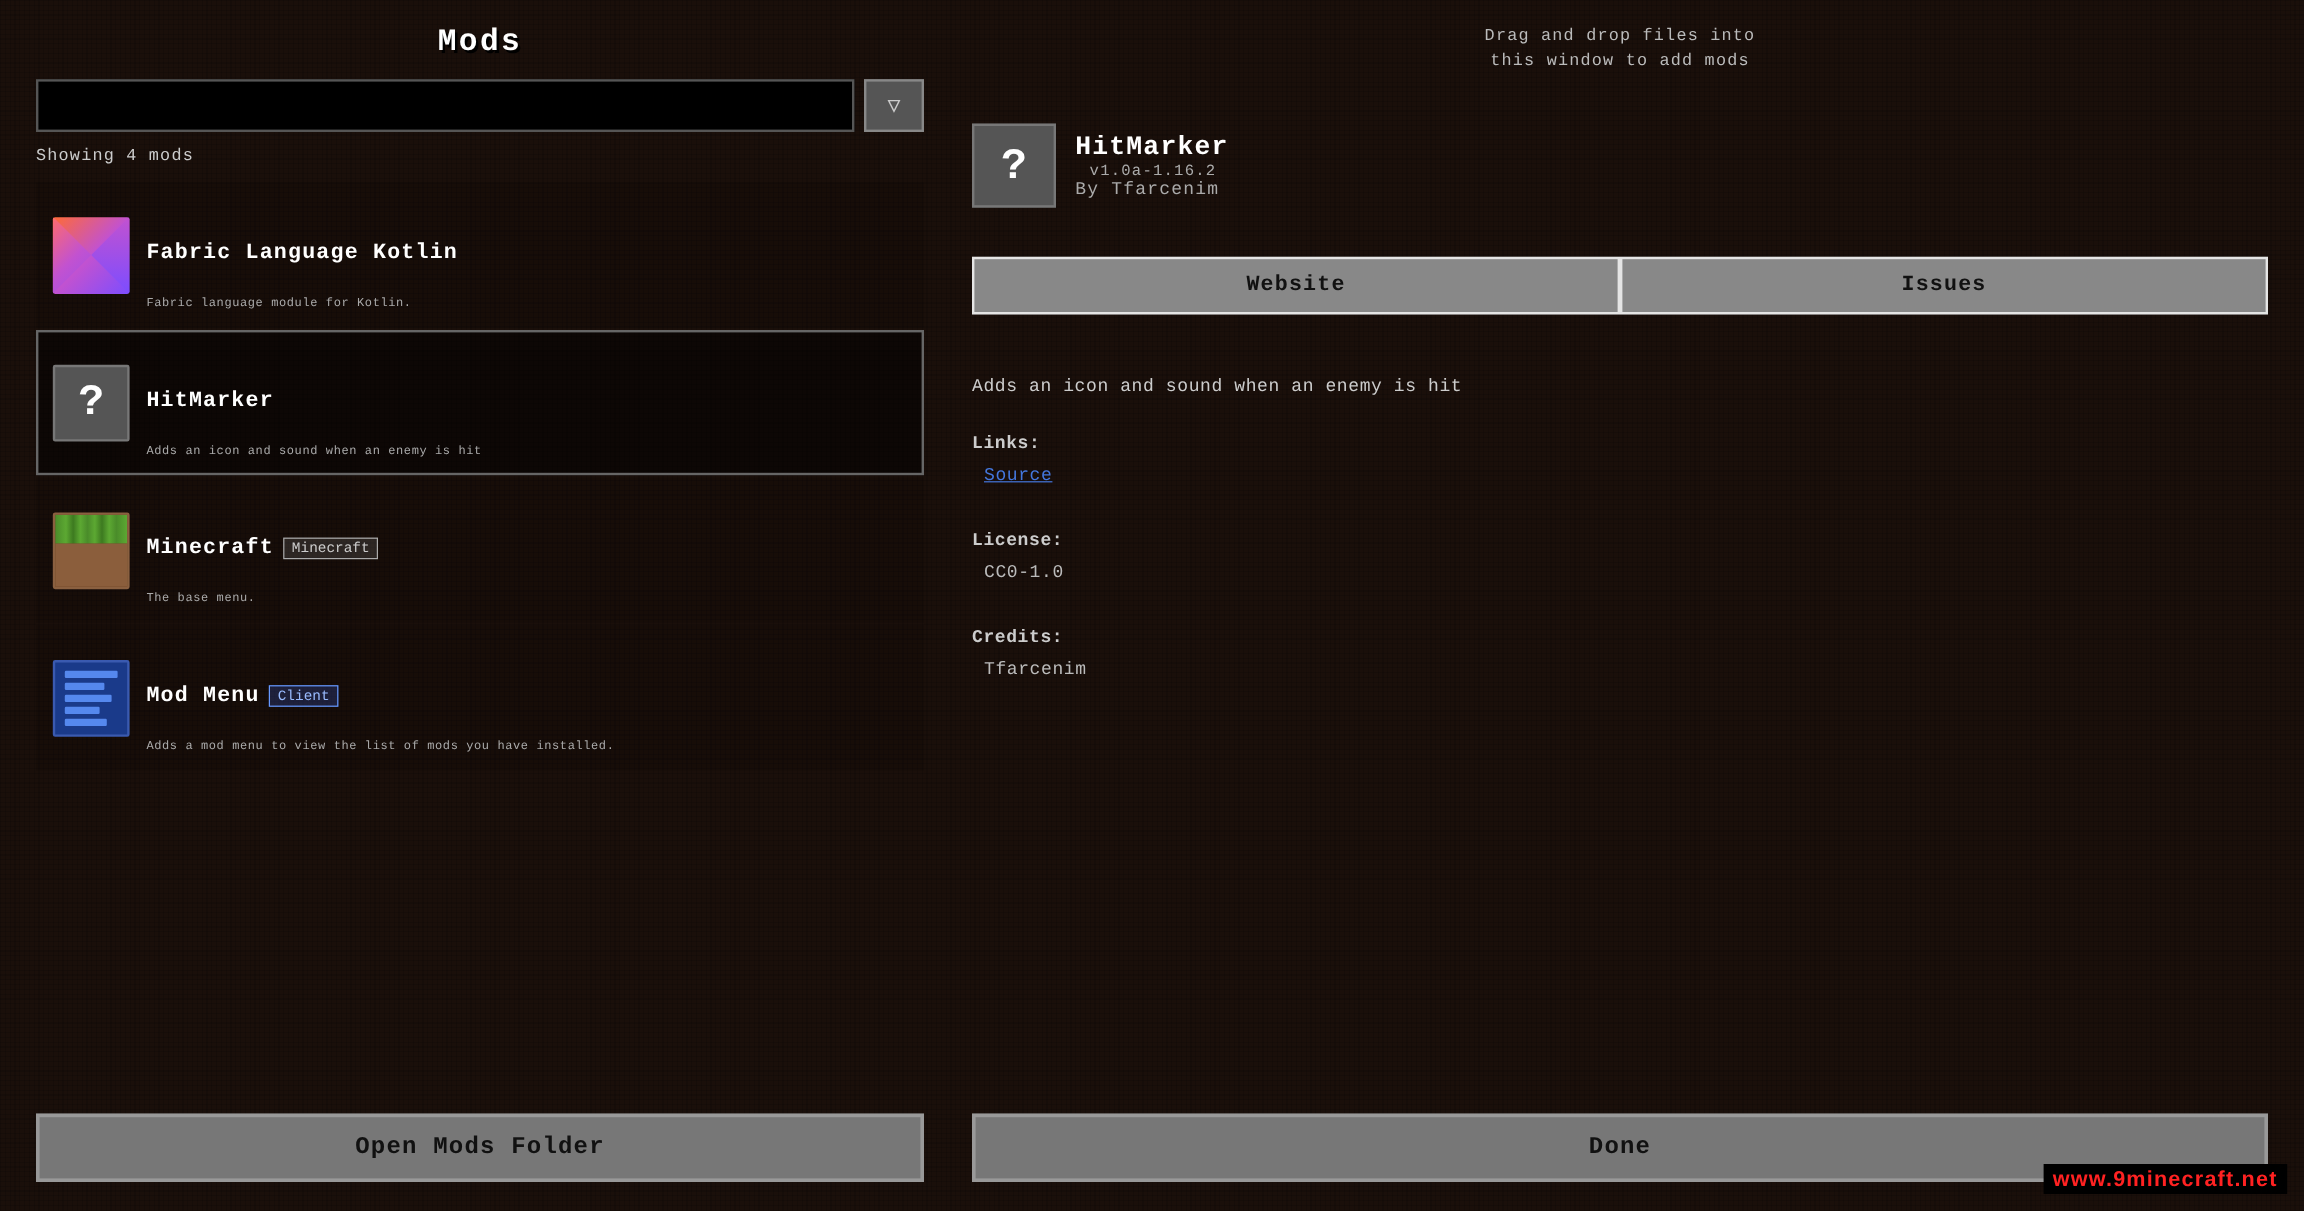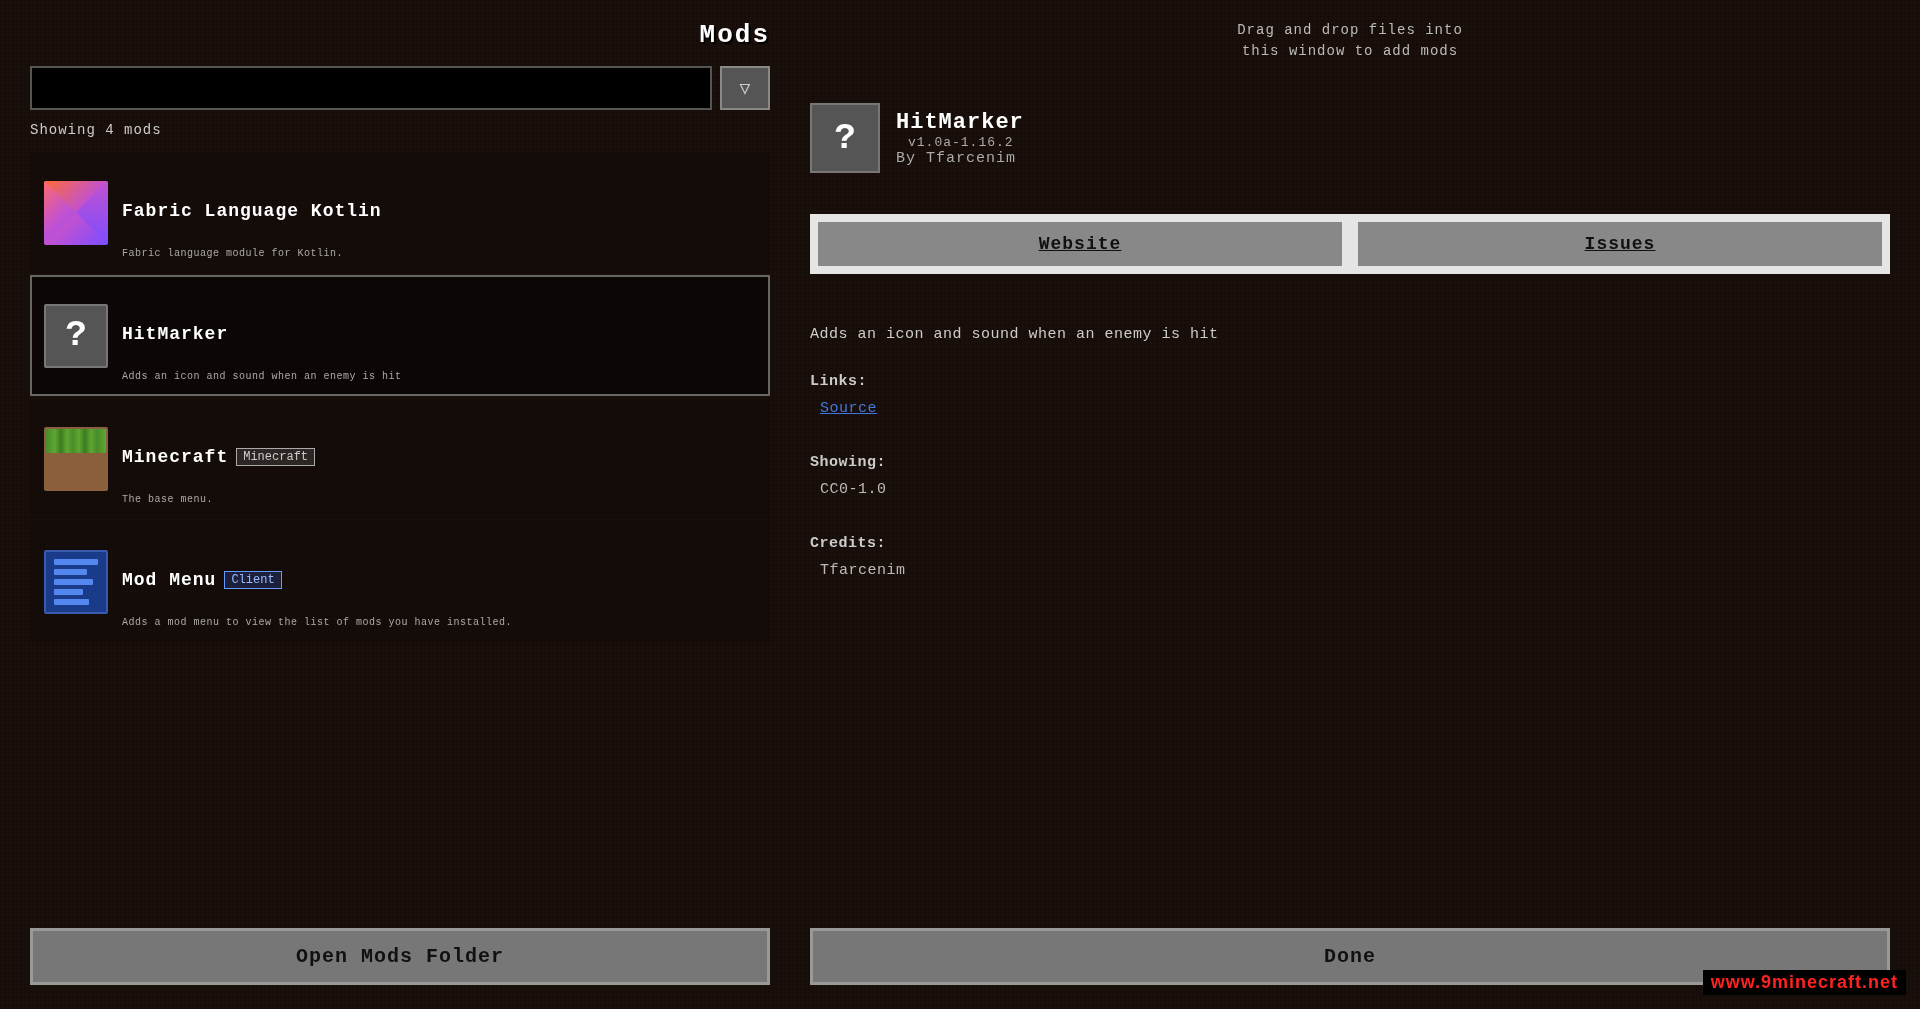--- a/index.html
+++ b/index.html
@@ -33,21 +33,21 @@
 
     
     .left-panel {
       width: 760px;
       display: flex;
       flex-direction: column;
       padding-right: 20px;
     }
 
     .page-title {
-      text-align: right;
+      text-align: center;
       font-size: 26px;
       color: #ffffff;
       letter-spacing: 2px;
       margin-bottom: 16px;
       text-shadow: 2px 2px 0px #000;
       font-weight: bold;
     }
 
     .search-bar-row {
       display: flex;
@@ -267,29 +267,28 @@
     .detail-buttons {
       display: flex;
       gap: 0;
       margin-bottom: 20px;
     }
 
     .detail-btn {
       flex: 1;
       padding: 12px;
       background: #888;
-      border: 8px solid #e5e5e5;
+      border: 2px solid #e5e5e5;
       color: #111;
       font-family: 'Courier New', Courier, monospace;
       font-size: 18px;
       font-weight: bold;
       cursor: pointer;
       text-align: center;
       letter-spacing: 1px;
-      text-decoration: underline;
     }
 
     .detail-content {
       font-size: 15px;
       letter-spacing: 0.5px;
       line-height: 1.8;
     }
 
     .detail-description {
       margin-bottom: 20px;
@@ -502,21 +501,21 @@
         <div class="detail-description">Adds an icon and sound when an enemy is hit</div>
 
         <div>
           <span class="detail-section-label">Links:</span><br>
           <a class="detail-link" href="#">Source</a>
         </div>
 
         <br>
 
         <div>
-          <span class="detail-section-label">Showing:</span><br>
+          <span class="detail-section-label">License:</span><br>
           <span class="detail-value">CC0-1.0</span>
         </div>
 
         <br>
 
         <div>
           <span class="detail-section-label">Credits:</span><br>
           <span class="detail-value">Tfarcenim</span>
         </div>
       </div>

